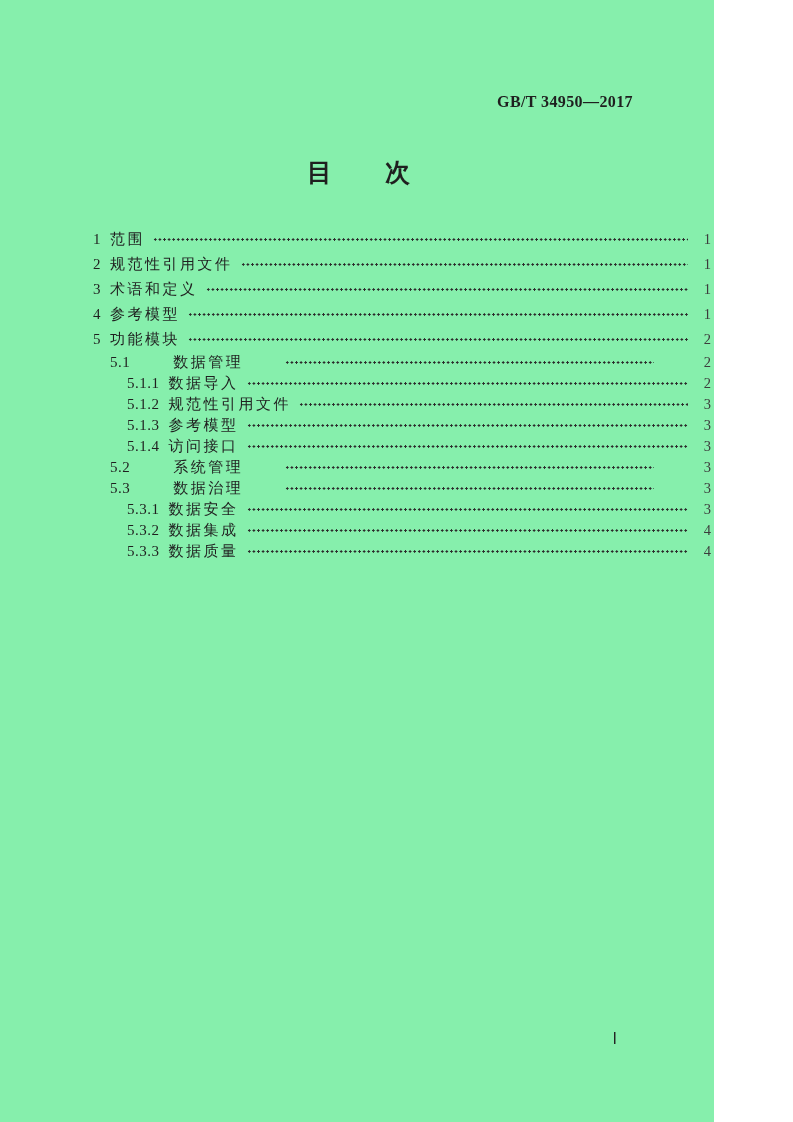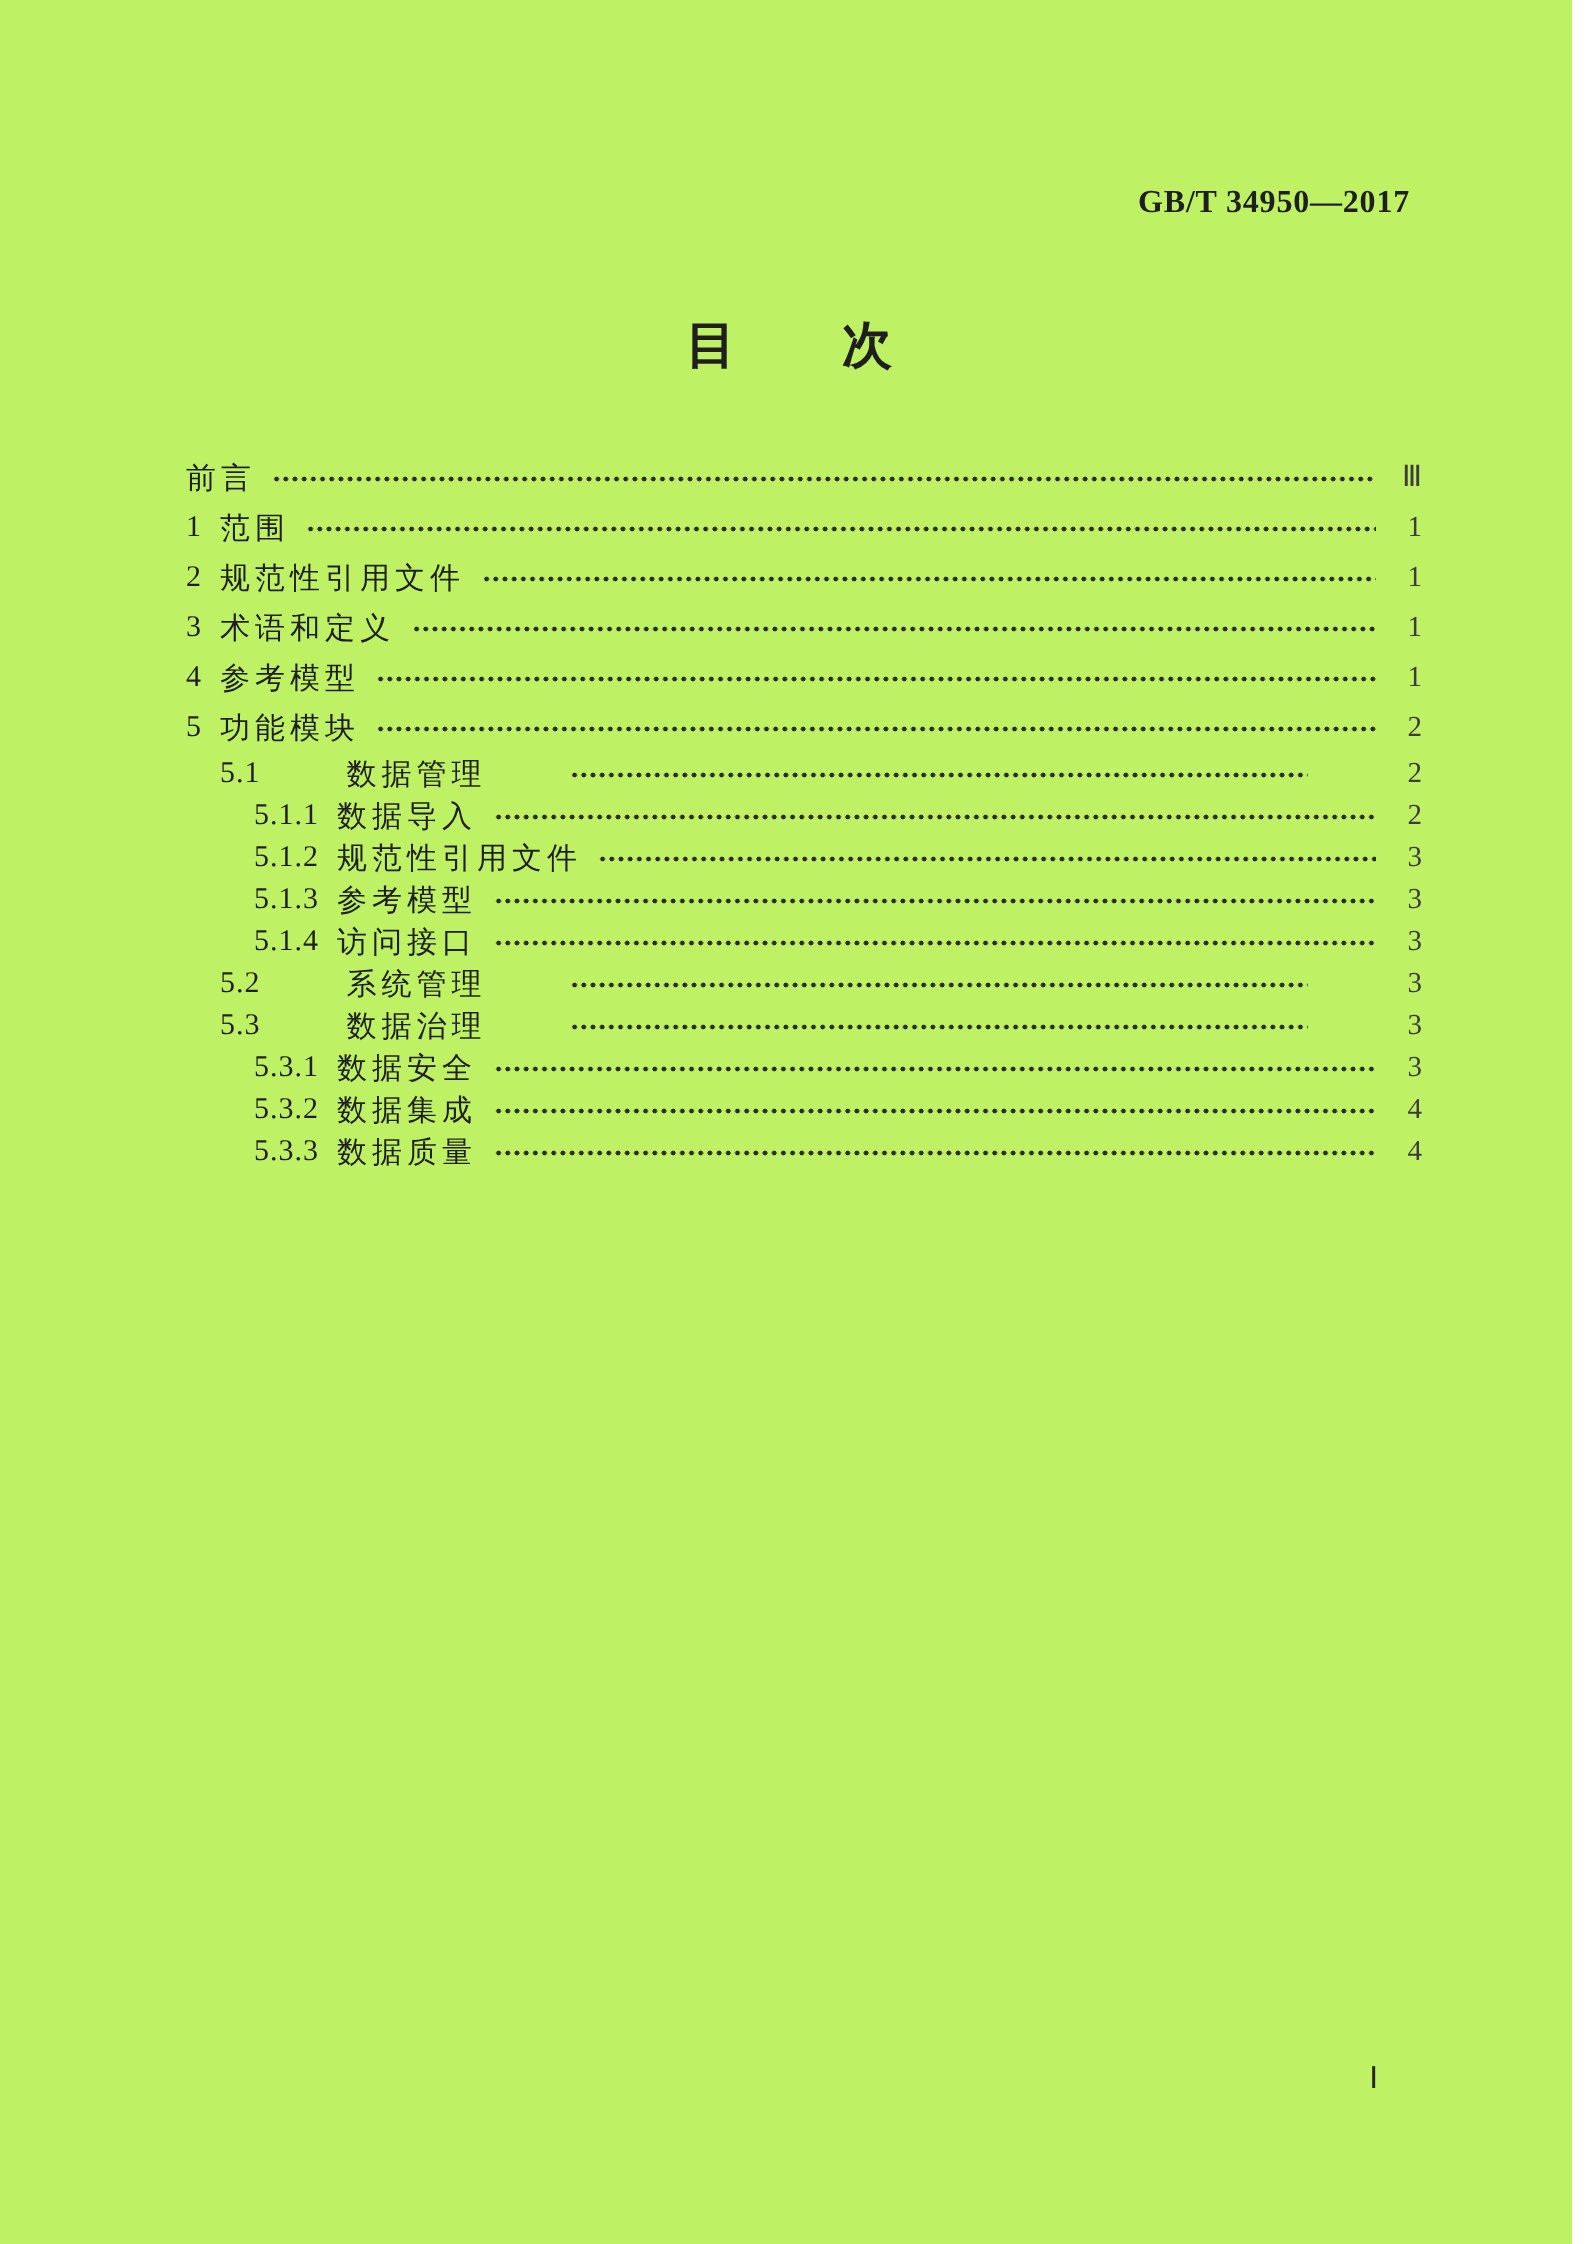--- a/index.html
+++ b/index.html
@@ -2,23 +2,23 @@
 <html><head>
 <meta charset="utf-8">
 <style>
   html, body {
     margin: 0;
     padding: 0;
     background: #ffffff;
   }
   .page {
     position: relative;
-    width: 786px;
+    width: 714px;
     height: 1122px;
-    background: #bef264;
+    background: #86efac;
     font-family: "Liberation Serif", "DejaVu Serif", serif;
     color: #1f1f1f;
     overflow: hidden;
   }
   .doc-header {
     position: absolute;
     top: 93px;
     right: 81px;
     font-size: 16px;
     font-weight: bold;
@@ -89,26 +89,20 @@
 </style>
 </head>
 <body>
 
 <div class="page">
   <div class="doc-header">GB/T 34950—2017</div>
 
   <h1 class="doc-title">目　　次</h1>
 
   <div class="toc" id="toc-list">
-      <div class="toc-row lvl0">
-
-    <span class="toc-label">前言</span>
-    <span class="toc-leader"></span>
-    <span class="toc-page">Ⅲ</span>
-  </div>
       <div class="toc-row lvl0">
     <span class="toc-num">1</span>
     <span class="toc-label">范围</span>
     <span class="toc-leader"></span>
     <span class="toc-page">1</span>
   </div>
       <div class="toc-row lvl0">
     <span class="toc-num">2</span>
     <span class="toc-label">规范性引用文件</span>
     <span class="toc-leader"></span>

